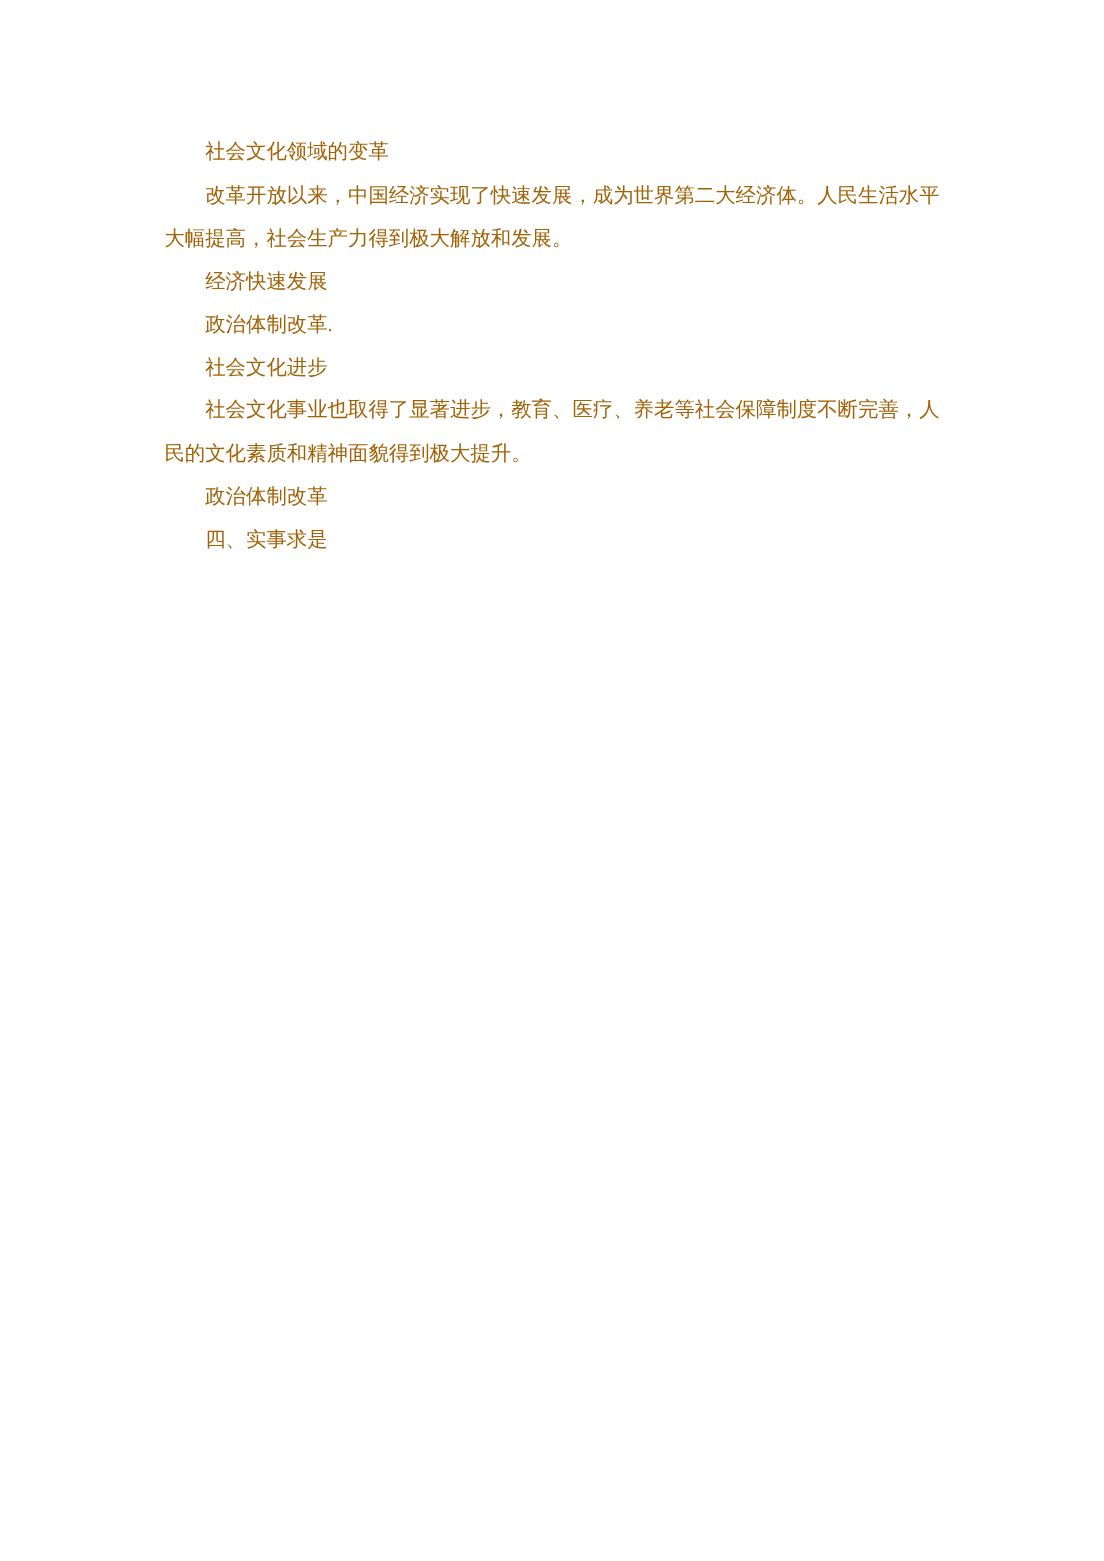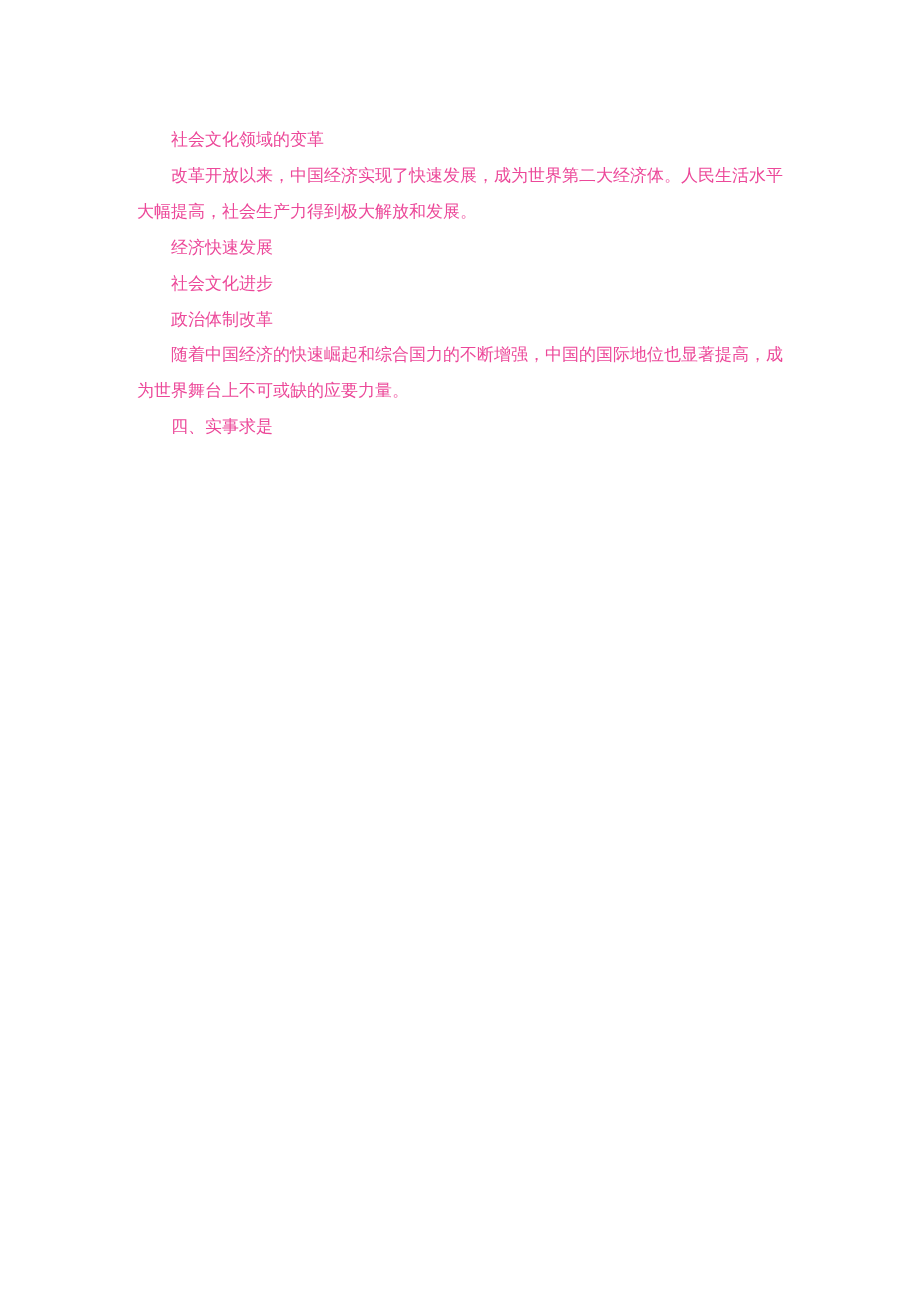--- a/index.html
+++ b/index.html
@@ -10,42 +10,43 @@
   .page {
     position: relative;
     width: 920px;
     height: 1301px;
     background: #ffffff;
     overflow: hidden;
   }
   .text-block {
     position: absolute;
     left: 137px;
-    top: 122px;
+    top: 109px;
     width: 646px;
     font-family: Liberation Serif, serif;
     font-size: 17px;
     line-height: 35.9px;
-    color: #ec4899;
+    color: #a16207;
     text-align: justify;
     text-justify: inter-ideograph;
   }
   .para {
     margin: 0;
     padding: 0;
     text-indent: 2em;
     font-weight: normal;
   }
 </style>
 </head>
 <body>
 
 <div class="page">
   <div class="text-block">
     <p class="para">社会文化领域的变革</p>
     <p class="para">改革开放以来，中国经济实现了快速发展，成为世界第二大经济体。人民生活水平大幅提高，社会生产力得到极大解放和发展。</p>
     <p class="para">经济快速发展</p>
+    <p class="para">政治体制改革.</p>
     <p class="para">社会文化进步</p>
+    <p class="para">社会文化事业也取得了显著进步，教育、医疗、养老等社会保障制度不断完善，人民的文化素质和精神面貌得到极大提升。</p>
     <p class="para">政治体制改革</p>
-    <p class="para">随着中国经济的快速崛起和综合国力的不断增强，中国的国际地位也显著提高，成为世界舞台上不可或缺的应要力量。</p>
     <p class="para">四、实事求是</p>
   </div>
 </div>
 
 </body></html>

